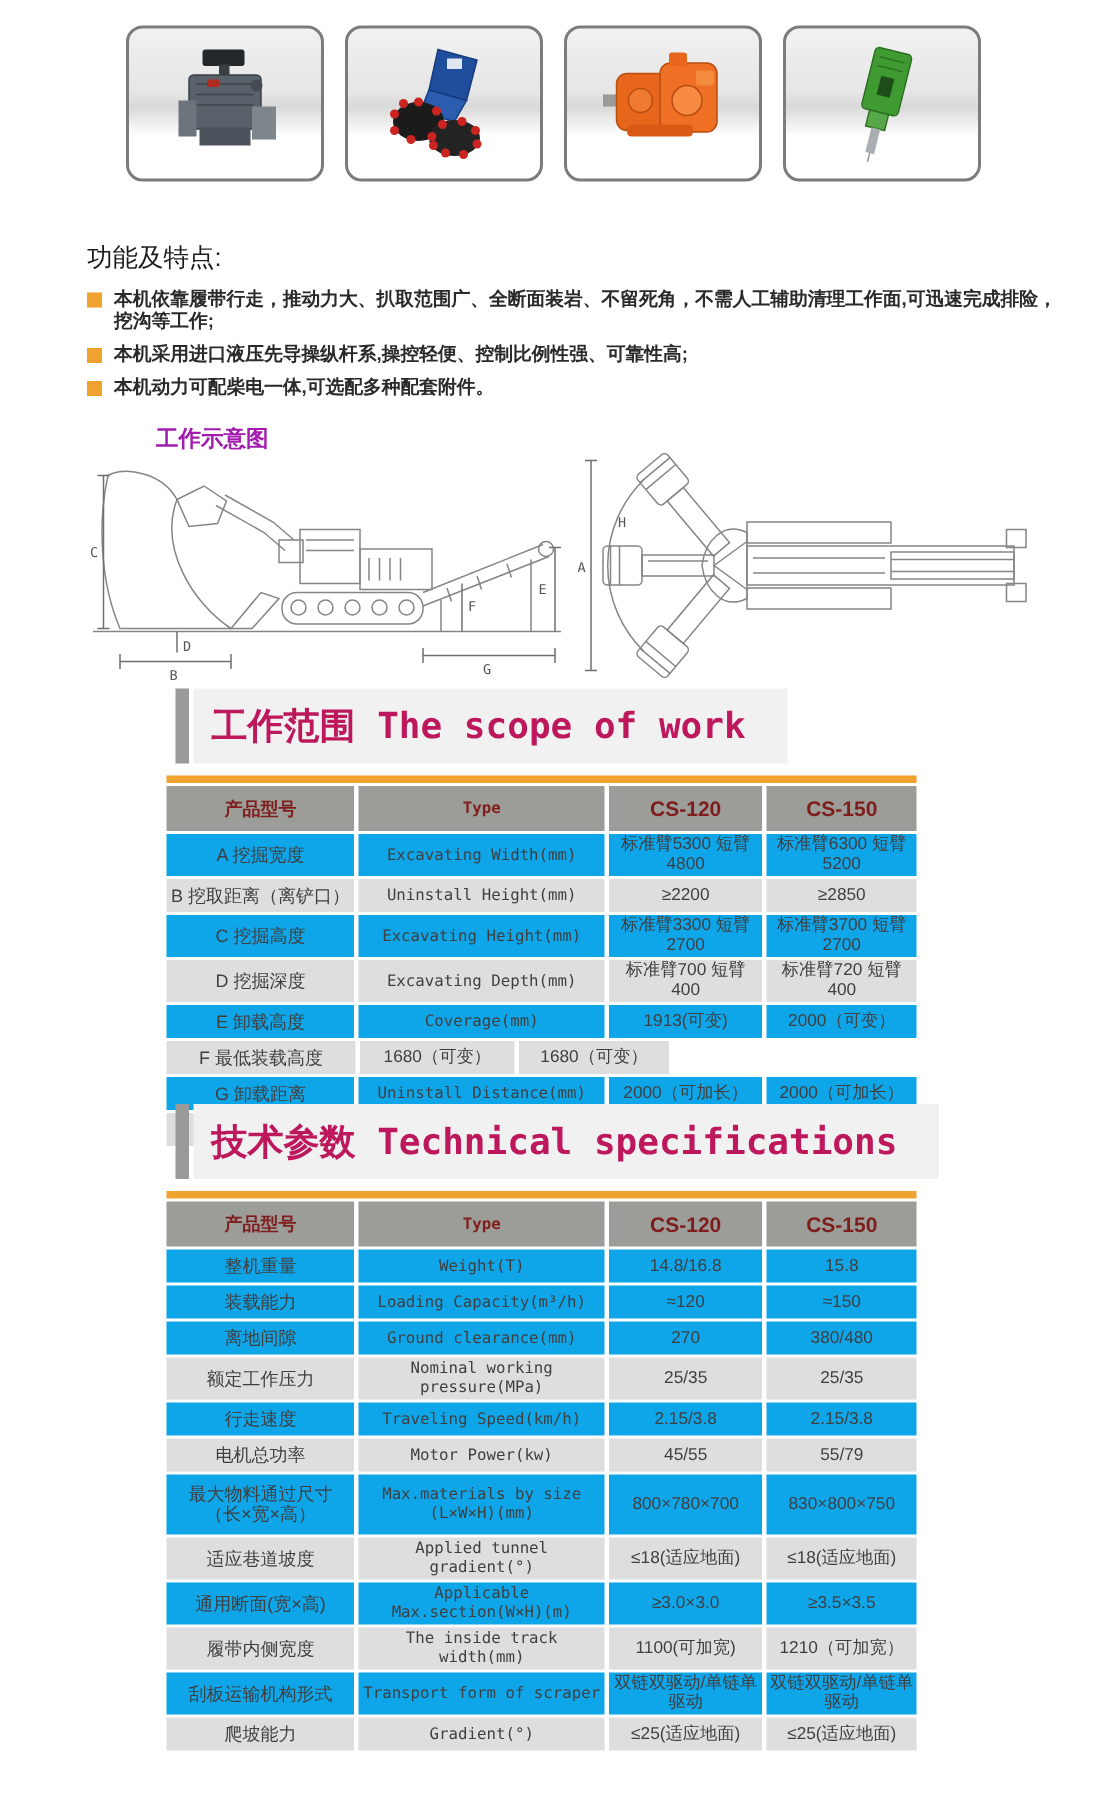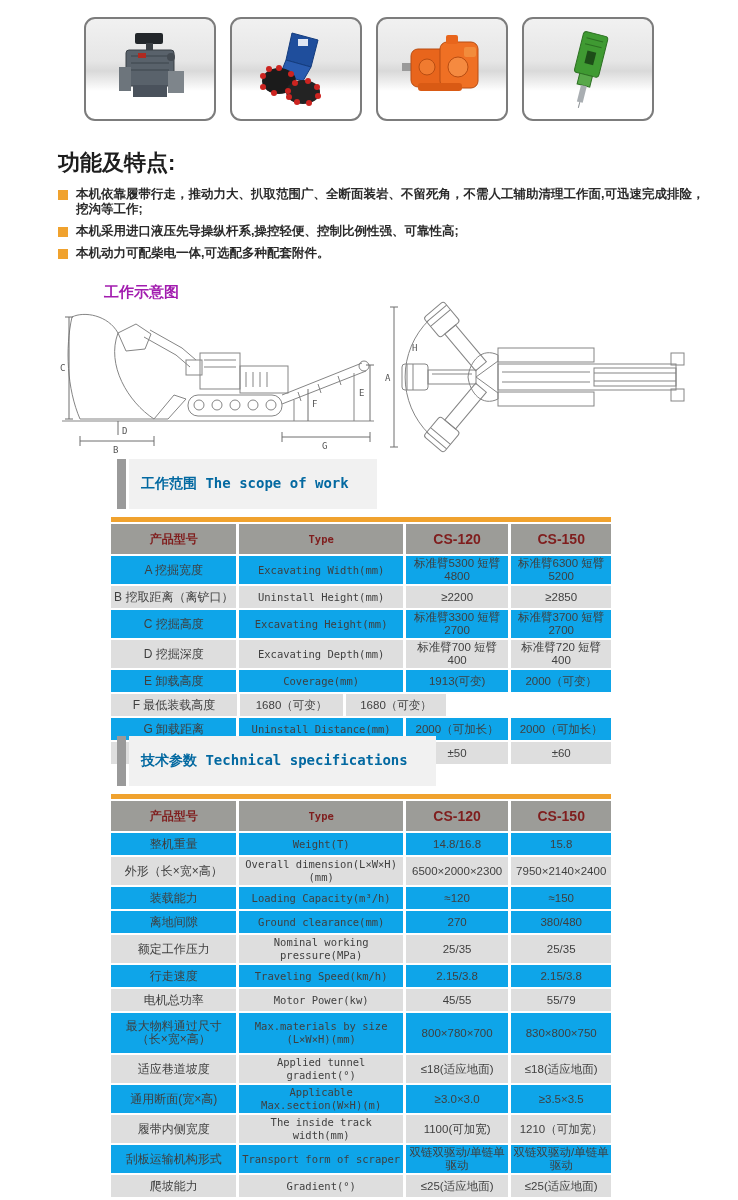--- a/index.html
+++ b/index.html
@@ -8,36 +8,36 @@
 
   
   .product-strip{position:absolute;top:10px;left:0;width:738px;height:118px;
                  display:flex;justify-content:center;align-items:center;gap:14px;}
   .product-card{width:132px;height:104px;border:2px solid #7c7c7c;border-radius:11px;
                 background:linear-gradient(180deg,#f1f1f1 0%,#e6e6e6 42%,#d9d9d9 52%,#ffffff 72%,#ffffff 100%);
                 display:flex;align-items:center;justify-content:center;box-sizing:border-box;}
 
   
   .features{position:absolute;top:148px;left:58px;width:650px;}
-  .features-title{font-size:22px;font-weight:bold;color:#1d1d1d;margin:0 0 9px 0;}
+  .features-title{font-size:17px;font-weight:normal;color:#1d1d1d;margin:12px 0 9px 0;}
   .feature-item{display:flex;align-items:flex-start;margin-bottom:7px;}
   .bullet{width:10px;height:10px;background:#F0A22E;margin:3px 8px 0 0;flex:0 0 10px;}
   .feature-text{font-size:12.5px;font-weight:bold;color:#2a2a2a;line-height:15px;}
 
   
   .diagram-title{position:absolute;top:283px;left:104px;font-size:15px;font-weight:bold;color:#a21caf;}
   .svg-side{position:absolute;top:303px;left:56px;}
   .svg-top{position:absolute;top:295px;left:384px;}
   .dim-label{font-family:"DejaVu Sans Mono",monospace;font-size:9px;fill:#555;}
 
   
   .section-heading{position:absolute;left:117px;display:flex;align-items:stretch;}
   .heading-bar{width:9px;background:#9a9a9a;margin-right:3px;}
   .heading-box{background:#f1f1f1;height:50px;display:flex;align-items:center;padding:0 28px 0 12px;}
-  .heading-text{font-family:"DejaVu Sans Mono",monospace;font-size:14px;font-weight:bold;color:#0369a1;white-space:nowrap;}
+  .heading-text{font-family:"DejaVu Sans Mono",monospace;font-size:24px;font-weight:bold;color:#be185d;white-space:nowrap;}
   #heading-scope{top:459px;}
   #heading-specs{top:736px;}
 
   
   .spec-table{position:absolute;left:111px;width:500px;}
   #table-scope{top:517px;}
   #table-specs{top:794px;}
   .orange-bar{height:5px;background:#F0A22E;}
   .t-row{display:flex;gap:3px;margin-top:2px;}
   .t-cell{box-sizing:border-box;display:flex;align-items:center;justify-content:center;
@@ -294,26 +294,20 @@
         <div class="t-cell c1">Type</div>
         <div class="t-cell c2">CS-120</div>
         <div class="t-cell c3">CS-150</div>
       </div>
       <div class="t-row shade-light">
         <div class="t-cell c0">整机重量</div>
         <div class="t-cell c1">Weight(T)</div>
         <div class="t-cell c2">14.8/16.8</div>
         <div class="t-cell c3">15.8</div>
       </div>
-      <div class="t-row shade-gray">
-        <div class="t-cell c0">外形（长×宽×高）</div>
-        <div class="t-cell c1">Overall dimension(L×W×H)(mm)</div>
-        <div class="t-cell c2">6500×2000×2300</div>
-        <div class="t-cell c3">7950×2140×2400</div>
-      </div>
       <div class="t-row shade-light">
         <div class="t-cell c0">装载能力</div>
         <div class="t-cell c1">Loading Capacity(m³/h)</div>
         <div class="t-cell c2">≈120</div>
         <div class="t-cell c3">≈150</div>
       </div>
       <div class="t-row shade-light">
         <div class="t-cell c0">离地间隙</div>
         <div class="t-cell c1">Ground clearance(mm)</div>
         <div class="t-cell c2">270</div>

